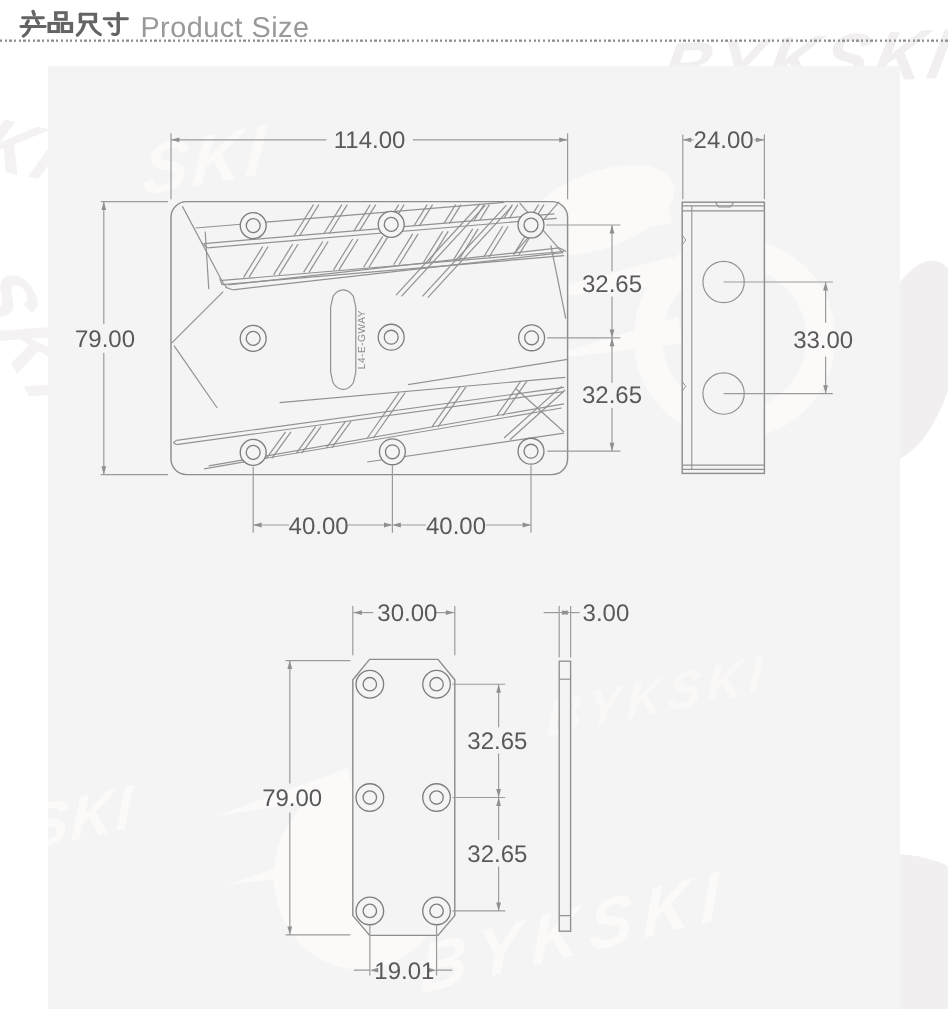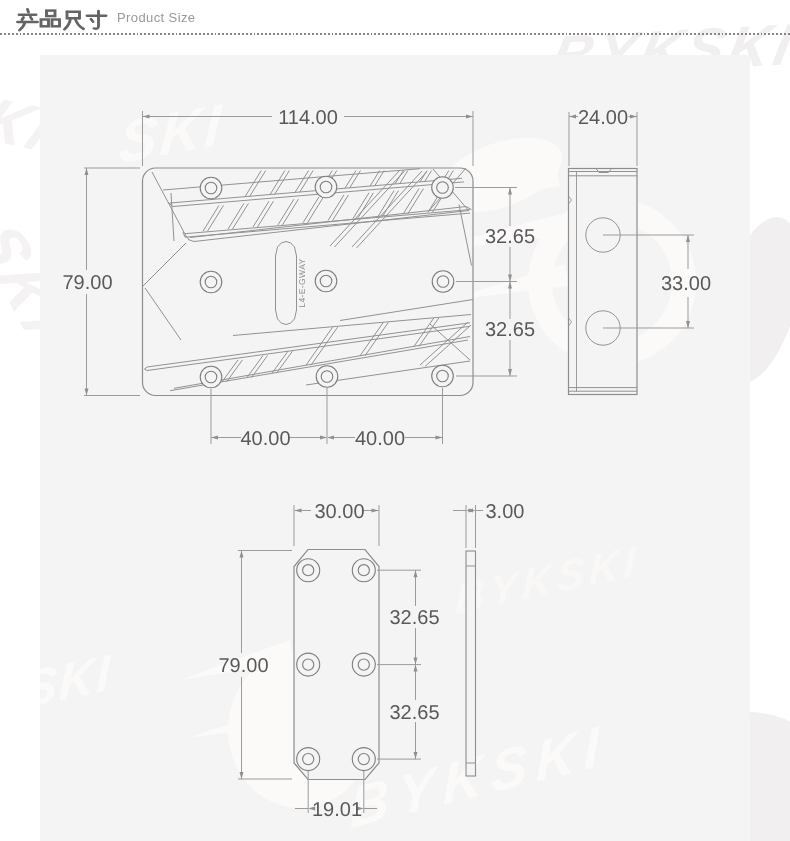--- a/index.html
+++ b/index.html
@@ -419,17 +419,17 @@
           <path d="M13 12.5 C14.5 18,17.5 22.5,21.5 25"></path>
 </g>
 <g transform="translate(69,0)">
 <path d="M2 9.5 H21"></path>
           <path d="M13.5 4 V22 C13.5 24.5,11.5 25.5,9 24.5"></path>
           <path d="M6 13.5 L8 16.5"></path>
 </g>
 </g>
 </svg>
 
-<div style="position:absolute;left:117px;top:10px;font-size:13px;color:#999999;letter-spacing:0.4px;">Product Size</div>
+<div style="position:absolute;left:117px;top:10px;font-size:24px;color:#999999;letter-spacing:0.4px;">Product Size</div>
 
 <div style="position:absolute;left:0px;top:32.5px;width:790px;height:2px;
 background:repeating-linear-gradient(90deg,#868686 0 1.9px,transparent 1.9px 3.9px);"></div>
 </div>
 
 </body></html>

